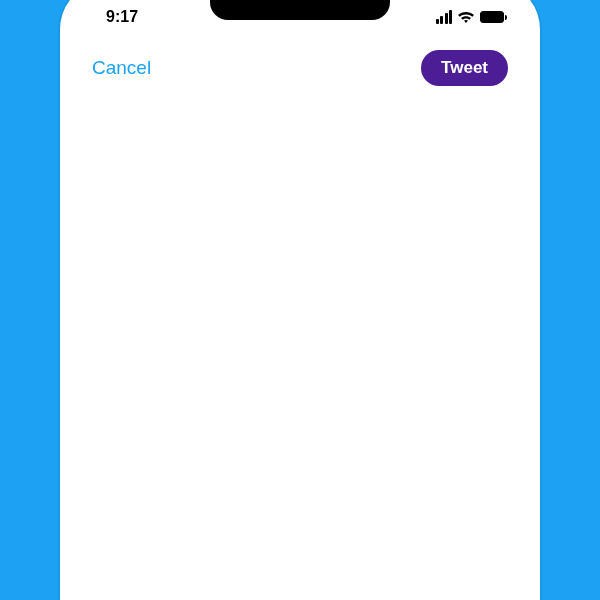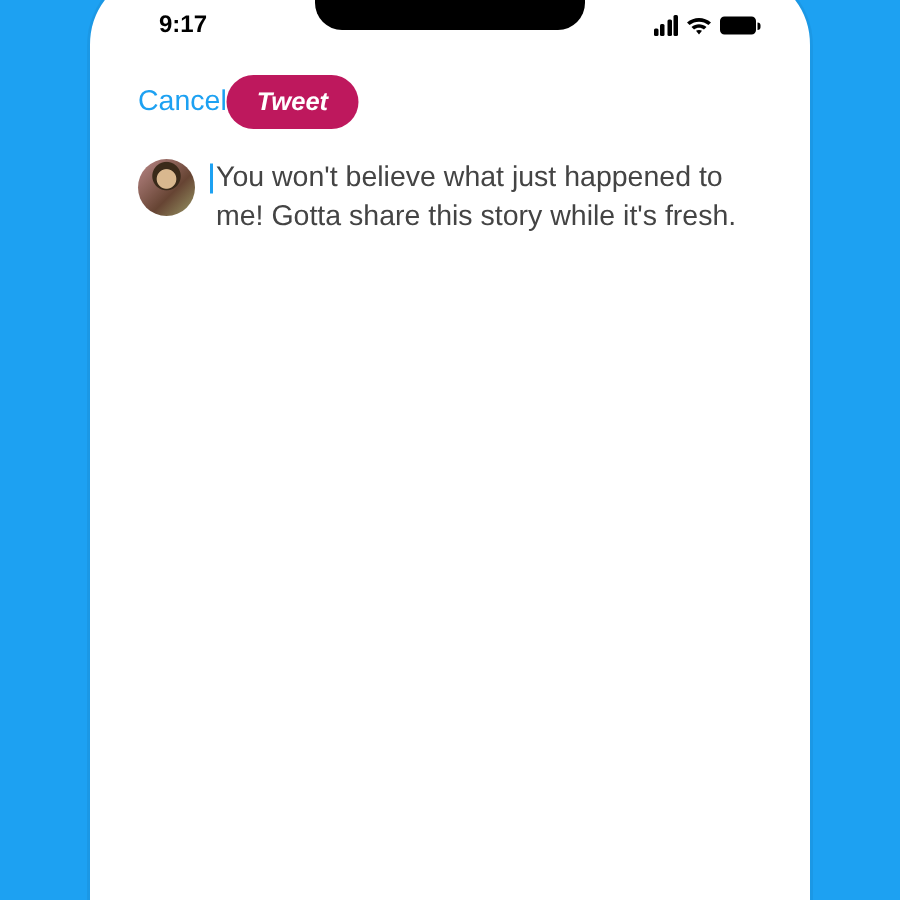--- a/index.html
+++ b/index.html
@@ -61,39 +61,38 @@
   .battery {
     width: 24px; height: 12px; border: 1.5px solid #000; border-radius: 3px;
     position: relative; background:#000;
   }
   .battery::after{
     content:""; position:absolute; right:-4px; top:3px; width:2.5px; height:5px;
     background:#000; border-radius:0 2px 2px 0;
   }
   .header {
     display: flex;
-    justify-content: flex-start;
+    justify-content: space-between;
     align-items: center;
     padding: 18px 20px 10px 20px;
   }
   .cancel {
     color: #1DA1F2;
     font-size: 19px;
     background: none; border: none; cursor: pointer;
   }
   .tweet-btn {
-    background: #be185d;
+    background: #4c1d95;
     color: #fff;
     border: none;
     border-radius: 999px;
     padding: 8px 20px;
     font-size: 17px;
     font-weight: 700;
     cursor: pointer;
-    font-style: italic;
   }
   .compose {
     display: flex;
     padding: 10px 20px;
     gap: 10px;
   }
   .avatar {
     width: 38px; height: 38px; border-radius: 50%;
     background: linear-gradient(135deg,#b88,#643 60%,#996);
     flex-shrink: 0;
@@ -137,21 +136,14 @@
       </svg>
       <div class="battery"></div>
     </div>
   </div>
 
   <div class="header">
     <button class="cancel">Cancel</button>
     <button class="tweet-btn">Tweet</button>
   </div>
 
-  <div class="compose">
-    <div class="avatar"></div>
-    <div class="text-wrap">
-      <span class="cursor"></span>
-      <div class="tweet-text">You won't believe what just happened to me! Gotta share this story while it's fresh.</div>
-    </div>
-  </div>
 
 </div>
 
 </body></html>

